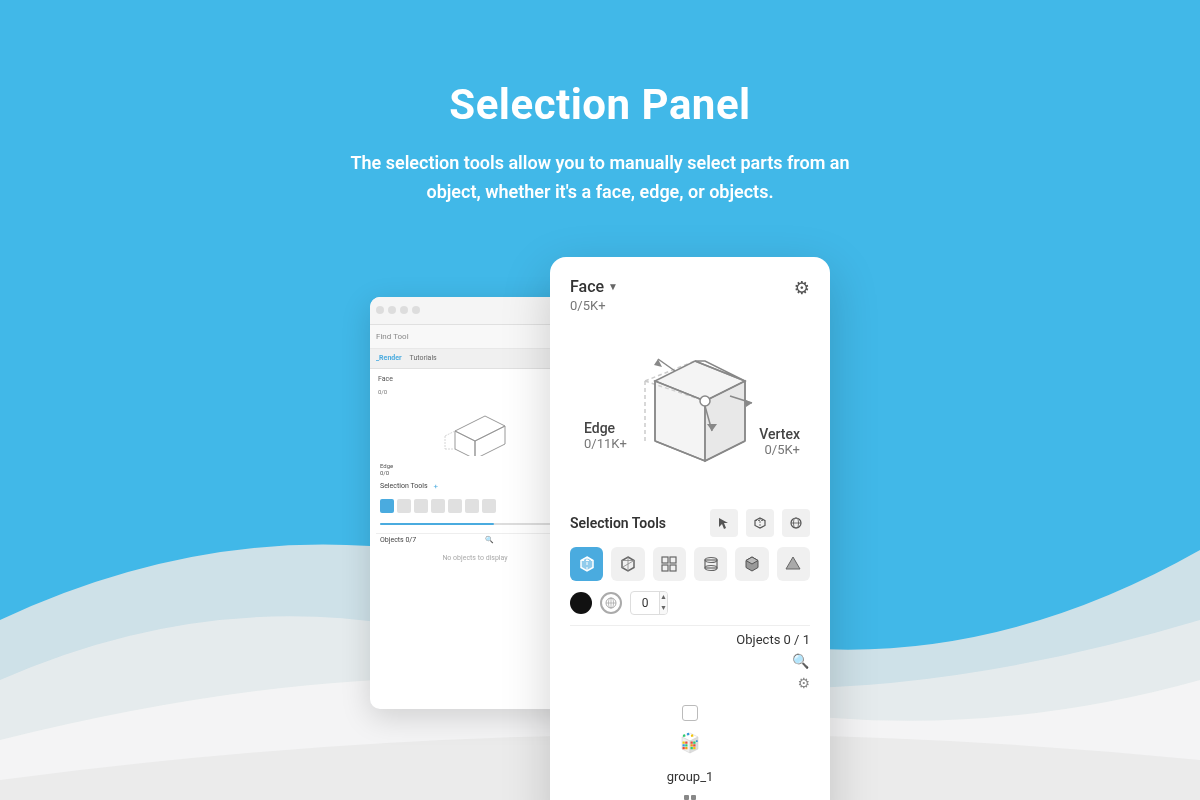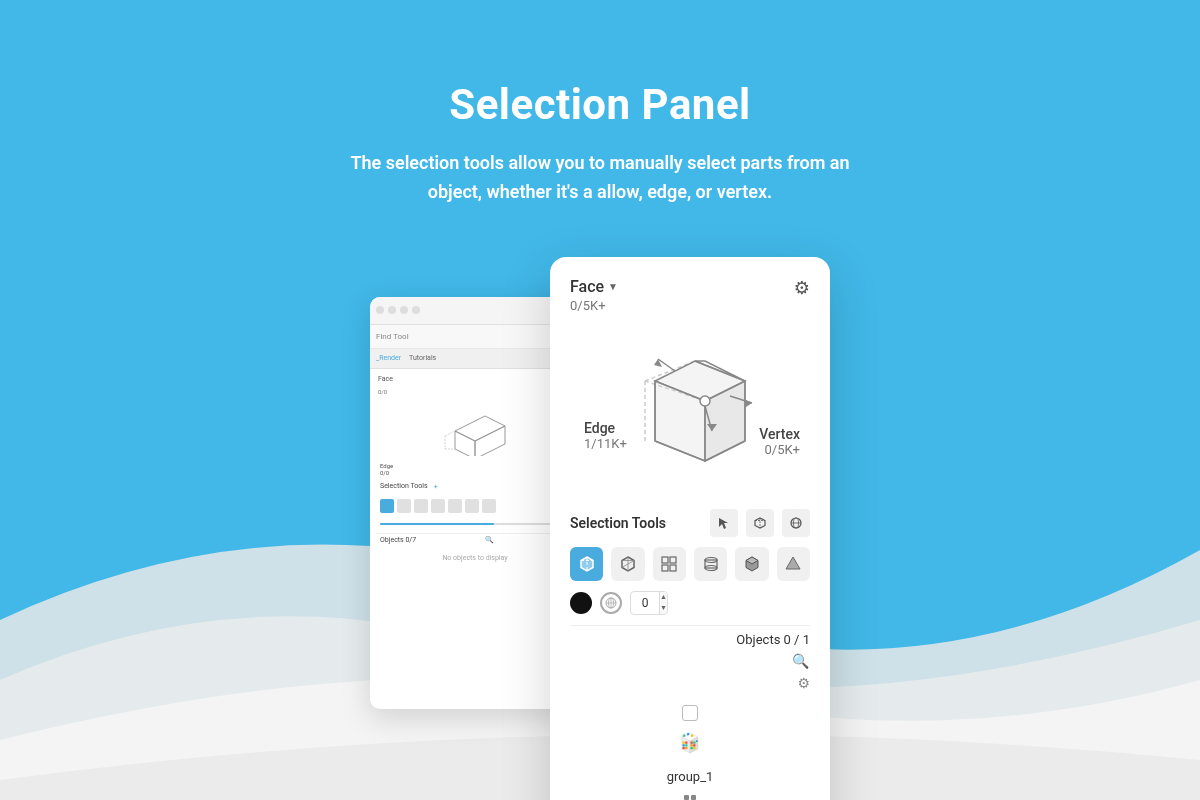--- a/index.html
+++ b/index.html
@@ -494,21 +494,21 @@
   <path d="M0,400 L0,220 Q300,80 600,200 Q900,320 1200,150 L1200,400 Z" fill="#e8e8e8" opacity="0.85"></path>
   <path d="M0,400 L0,280 Q250,170 500,250 Q800,340 1200,220 L1200,400 Z" fill="#f0f0f0" opacity="0.7"></path>
   <path d="M0,400 L0,340 Q400,240 700,300 Q950,350 1200,280 L1200,400 Z" fill="#f5f5f5" opacity="0.9"></path>
   <path d="M0,400 L0,380 Q600,300 1200,360 L1200,400 Z" fill="#ebebeb"></path>
 </svg>
 
 <div class="content">
 
   <h1 class="page-title">Selection Panel</h1>
 
-  <p class="page-subtitle">The selection tools allow you to manually select parts from an object, whether it's a allow, edge, or vertex.</p>
+  <p class="page-subtitle">The selection tools allow you to manually select parts from an object, whether it's a face, edge, or objects.</p>
 
   <div class="panels-container">
 
     <div class="small-panel">
 
       <div class="small-panel-header">
         <div class="sp-dot"></div>
         <div class="sp-dot"></div>
         <div class="sp-dot"></div>
         <div class="sp-dot"></div>
@@ -516,21 +516,21 @@
         <div class="sp-dot"></div>
         <div class="sp-dot"></div>
       </div>
 
       <div class="small-panel-toolbar">
         <span>Find Tool</span>
         <div style="margin-left:auto; width:10px; height:10px; border-radius:50%; background:#ddd;"></div>
       </div>
 
       <div class="small-panel-nav">
-        <span style="color:#4aabdf; font-weight:400;">_Render</span>
+        <span style="color:#4aabdf; font-weight:700;">_Render</span>
         <span>Tutorials</span>
       </div>
 
       <div class="small-panel-body">
 
         <div class="sp-face-row">
           <span>Face</span>
           <span style="font-size:8px;">⚙</span>
         </div>
         <div style="font-size:6px; color:#777; padding-left:2px;">0/0</div>
@@ -627,21 +627,21 @@
 
           <line x1="130" y1="65" x2="152" y2="72" stroke="#888" stroke-width="1.5"></line>
           <polygon points="152,72 144,68 146,76" fill="#888"></polygon>
 
           <line x1="105" y1="75" x2="112" y2="100" stroke="#888" stroke-width="1.5"></line>
           <polygon points="112,100 107,93 117,93" fill="#888"></polygon>
         </svg>
 
         <div class="edge-label">
           <div class="label-name">Edge</div>
-          <div class="label-count">1/11K+</div>
+          <div class="label-count">0/11K+</div>
         </div>
 
         <div class="vertex-label">
           <div class="label-name">Vertex</div>
           <div class="label-count">0/5K+</div>
         </div>
       </div>
 
       <div class="selection-tools-row">
         <span class="selection-tools-label">Selection Tools</span>

